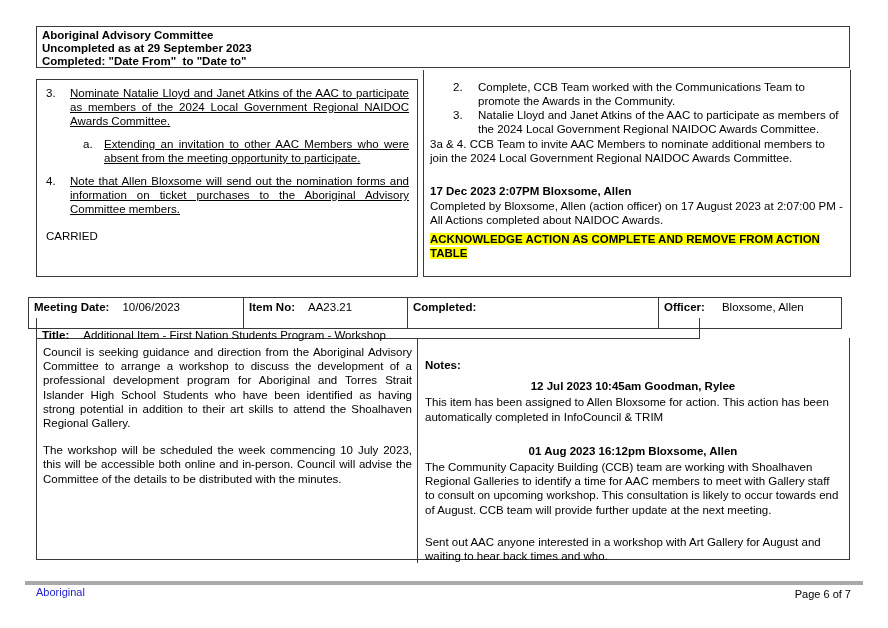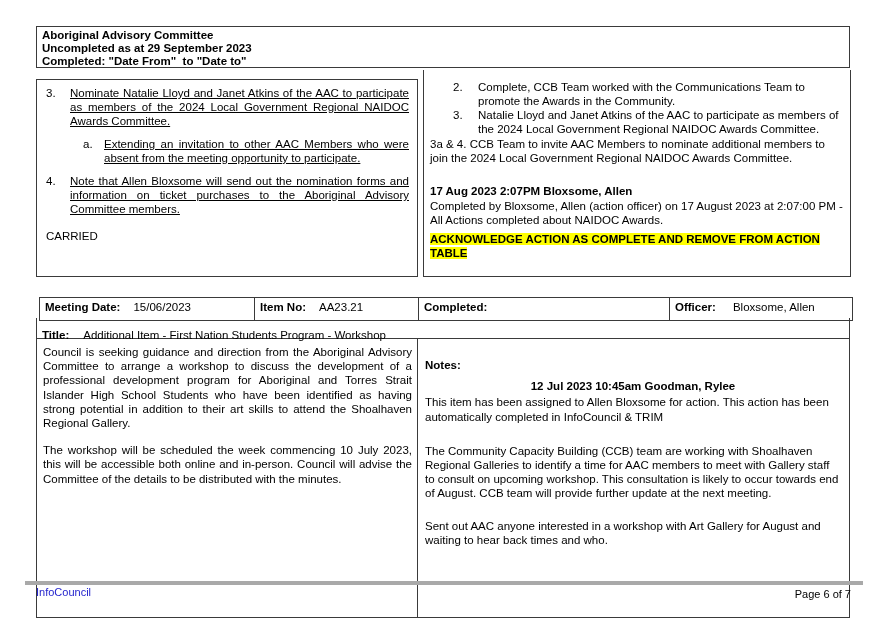--- a/index.html
+++ b/index.html
@@ -56,47 +56,47 @@
   .entry-heading { font-weight: bold; margin-top: 19px; }
   .entry-text { margin-top: 1px; }
   .hl-wrap { margin-top: 5px; }
   .hl {
     background: #ffff00;
     font-weight: bold;
   }
 
   
   .trow1 {
-    left: 39px; top: 297px; width: 814px; height: 24px;
+    left: 28px; top: 297px; width: 814px; height: 32px;
     border: 1.3px solid #3a3a3a;
     display: grid;
     grid-template-columns: 215px 164px 251px 1fr;
   }
   .trow1 .cell {
     padding: 3px 4px 0 5px;
     display: flex;
     border-right: 1px solid #3a3a3a;
     overflow: hidden;
   }
   .trow1 .cell:last-child { border-right: none; }
   .lbl { font-weight: bold; }
   .val-md { margin-left: 13px; }
   .val-it { margin-left: 13px; }
   .val-of { margin-left: 17px; }
 
   .trow2 {
-    left: 36px; top: 318px; width: 814px; height: 21px;
+    left: 36px; top: 318px; width: 664px; height: 21px;
     border: 1.3px solid #3a3a3a; border-top: none;
     display: flex;
     padding: 11px 4px 0 5px;
   }
   .trow2 .val { margin-left: 14px; }
 
   .trow3 {
-    left: 36px; top: 338px; width: 814px; height: 280px;
+    left: 36px; top: 338px; width: 814px; height: 222px;
     border: 1.3px solid #3a3a3a; border-top: none;
     display: grid;
     grid-template-columns: 381px 1fr;
   }
   .body-left {
     border-right: 1px solid #3a3a3a;
     padding: 7px 5px 0 6px;
     line-height: 14.2px;
   }
   .body-left p { margin: 0 0 13px 0; text-align: justify; }
@@ -156,31 +156,31 @@
 <div class="abs notes-top-box">
   <div class="li">
     <span class="num">2.</span>
     <span class="txt">Complete, CCB Team worked with the Communications Team to promote the Awards in the Community.</span>
   </div>
   <div class="li">
     <span class="num">3.</span>
     <span class="txt">Natalie Lloyd and Janet Atkins of the AAC to participate as members of the 2024 Local Government Regional NAIDOC Awards Committee.</span>
   </div>
   <div class="combined-note">3a &amp; 4. CCB Team to invite AAC Members to nominate additional members to join the 2024 Local Government Regional NAIDOC Awards Committee.</div>
-  <div class="entry-heading">17 Aug 2023 2:07PM Bloxsome, Allen</div>
+  <div class="entry-heading">17 Dec 2023 2:07PM Bloxsome, Allen</div>
   <div class="entry-text">Completed by Bloxsome, Allen (action officer) on 17 August 2023 at 2:07:00 PM - All Actions completed about NAIDOC Awards.</div>
   <div class="hl-wrap">
     <span class="hl">ACKNOWLEDGE ACTION AS COMPLETE AND REMOVE FROM ACTION TABLE</span>
   </div>
 </div>
 
 <div class="abs trow1">
   <div class="cell">
     <span class="lbl">Meeting Date:</span>
-    <span class="val-md">15/06/2023</span>
+    <span class="val-md">10/06/2023</span>
   </div>
   <div class="cell">
     <span class="lbl">Item No:</span>
     <span class="val-it">AA23.21</span>
   </div>
   <div class="cell">
     <span class="lbl">Completed:</span>
   </div>
   <div class="cell">
     <span class="lbl">Officer:</span>
@@ -198,23 +198,24 @@
     <p>Council is seeking guidance and direction from the Aboriginal Advisory Committee to arrange a workshop to discuss the development of a professional development program for Aboriginal and Torres Strait Islander High School Students who have been identified as having strong potential in addition to their art skills to attend the Shoalhaven Regional Gallery.</p>
     <p>The workshop will be scheduled the week commencing 10 July 2023, this will be accessible both online and in-person. Council will advise the Committee of the details to be distributed with the minutes.</p>
   </div>
   <div class="body-notes">
     <div class="notes-label">Notes:</div>
     <div class="note-entry gap-a">
       <div class="nh">12 Jul 2023 10:45am Goodman, Rylee</div>
       <div class="nt">This item has been assigned to Allen Bloxsome for action. This action has been automatically completed in InfoCouncil &amp; TRIM</div>
     </div>
     <div class="note-entry gap-b">
+      <div class="nh">01 Aug 2023 16:12pm Bloxsome, Allen</div>
       <div class="nt">The Community Capacity Building (CCB) team are working with Shoalhaven Regional Galleries to identify a time for AAC members to meet with Gallery staff to consult on upcoming workshop. This consultation is likely to occur towards end of August. CCB team will provide further update at the next meeting.</div>
     </div>
     <div class="note-entry gap-c">
       <div class="nt">Sent out AAC anyone interested in a workshop with Art Gallery for August and waiting to hear back times and who.</div>
     </div>
   </div>
 </div>
 
 <div class="abs footer-bar"></div>
-<div class="abs footer-brand">InfoCouncil</div>
+<div class="abs footer-brand">Aboriginal</div>
 <div class="abs footer-page">Page 6 of 7</div>
 
 </body></html>

